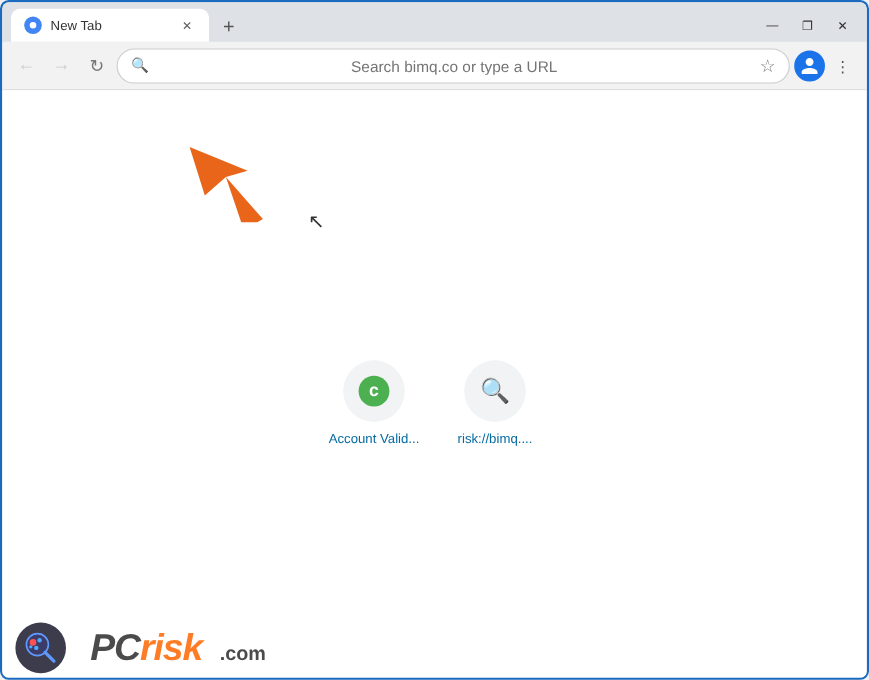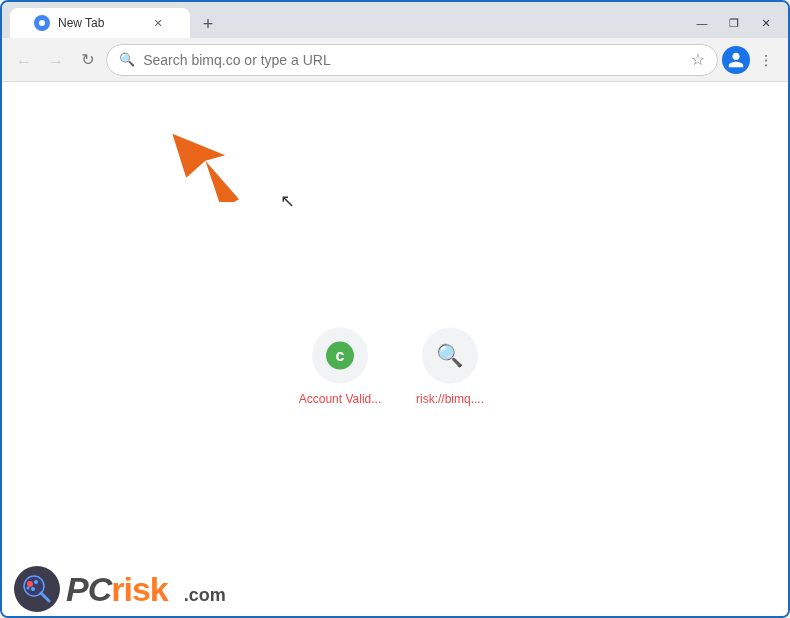--- a/index.html
+++ b/index.html
@@ -26,21 +26,21 @@
 
     .tab-strip {
       display: flex;
       align-items: flex-end;
       flex: 1;
     }
 
     .tab {
       background: #ffffff;
       border-radius: 8px 8px 0 0;
-      padding: 6px 24px;
+      padding: 6px 12px;
       display: flex;
       align-items: center;
       gap: 8px;
       height: 30px;
       min-width: 180px;
       max-width: 220px;
       position: relative;
     }
 
     .tab-favicon {
@@ -154,20 +154,21 @@
       font-size: 13px;
     }
 
     .address-input {
       flex: 1;
       border: none;
       outline: none;
       font-size: 14px;
       color: #a16207;
       background: transparent;
+      text-align: center;
     }
 
     .bookmark-icon {
       color: #777;
       font-size: 16px;
       cursor: pointer;
     }
 
     .toolbar-right {
       display: flex;
@@ -246,21 +247,21 @@
       height: 56px;
       border-radius: 50%;
       background: #f1f3f4;
       display: flex;
       align-items: center;
       justify-content: center;
     }
 
     .shortcut-label {
       font-size: 12px;
-      color: #ef4444;
+      color: #0369a1;
       text-align: right;
       white-space: nowrap;
     }
 
     
     .favicon-c {
       width: 28px;
       height: 28px;
       border-radius: 50%;
       background: #4CAF50;
@@ -302,24 +303,26 @@
     .pcrisk-text {
       font-size: 34px;
       font-weight: 900;
       letter-spacing: -1px;
       line-height: 1;
     }
 
     .pcrisk-pc {
       color: #2c2c2c;
       font-style: italic;
+      margin-left: 16px;
     }
 
     .pcrisk-risk {
       color: #ff6600;
+      font-style: italic;
     }
 
     .pcrisk-com {
       font-size: 18px;
       color: #2c2c2c;
       font-weight: 700;
       margin-left: 16px;
     }
   </style>
 </head>

